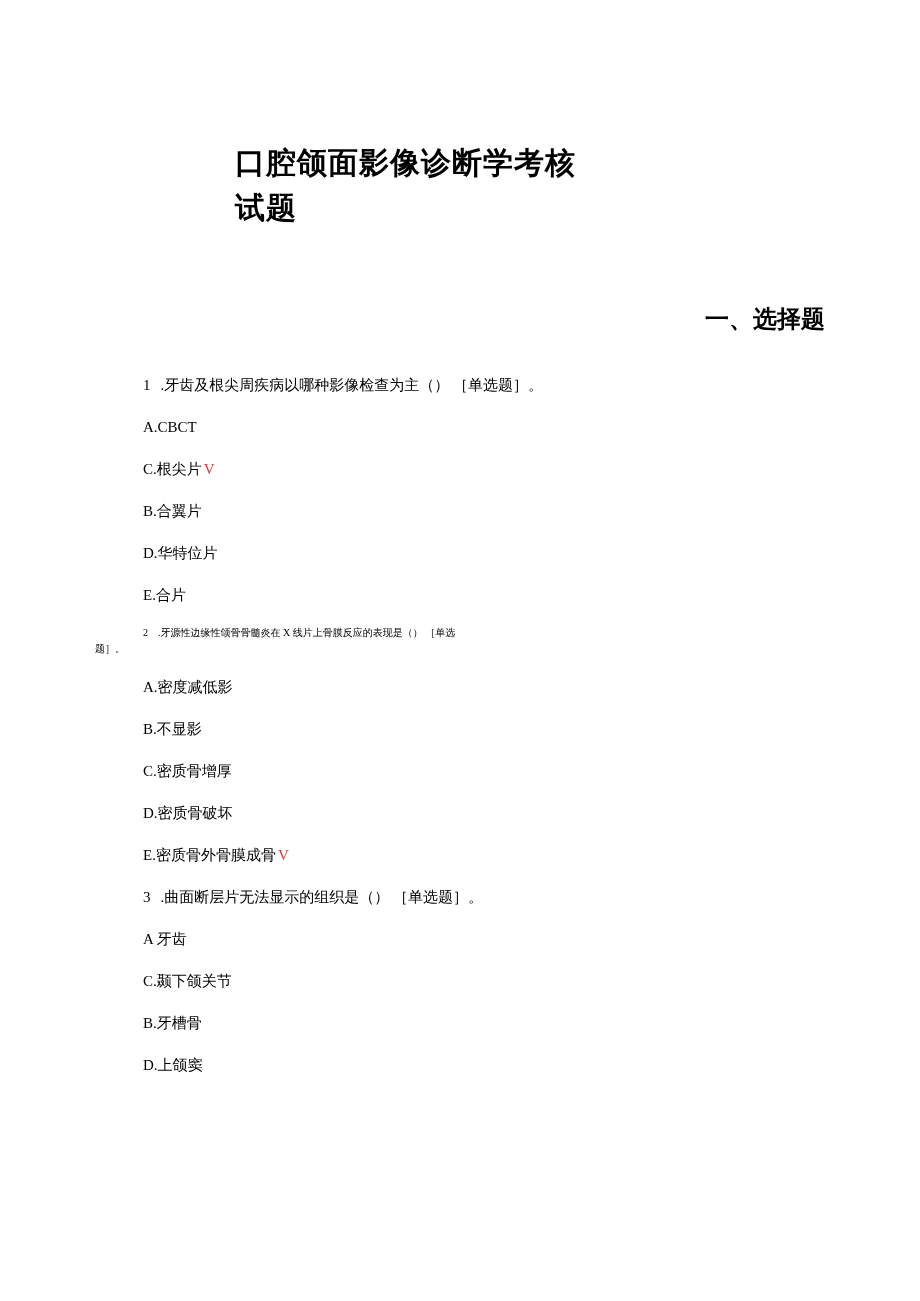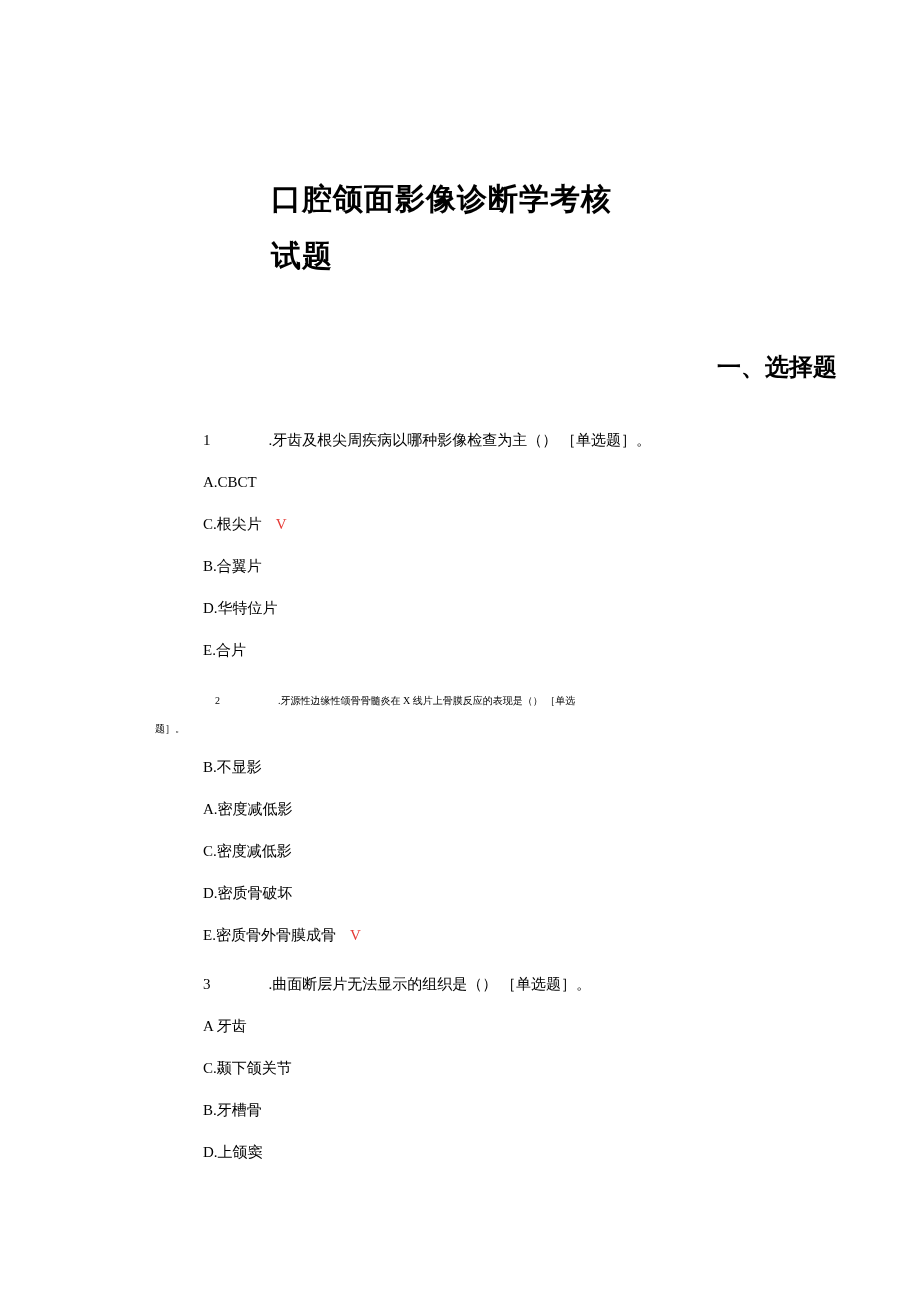--- a/index.html
+++ b/index.html
@@ -1,16 +1,16 @@
 <!DOCTYPE html>
 <html><head>
   <meta charset="utf-8">
   <style>
     * {
-      margin: 12px;
+      margin: 0;
       padding: 0;
       box-sizing: border-box;
     }
     body {
       font-family: "SimSun", "宋体", serif;
       background: #ffffff;
       width: 920px;
       min-height: 1301px;
       padding: 140px 95px 60px 95px;
       color: #000000;
@@ -85,23 +85,23 @@
   <div class="option"><span>E.合片</span></div>
 </div>
 
 <div class="question-block">
   <div class="q-text-wrap">
     <div class="q-text-line1">
       <span>2</span><span class="num-gap"></span><span>.牙源性边缘性颌骨骨髓炎在 X 线片上骨膜反应的表现是（） ［单选</span>
     </div>
     <div class="q-text-line2">题］。</div>
   </div>
+  <div class="option"><span>A.密度减低影</span></div>
   <div class="option"><span>B.不显影</span></div>
-  <div class="option"><span>A.密度减低影</span></div>
-  <div class="option"><span>C.密度减低影</span></div>
+  <div class="option"><span>C.密质骨增厚</span></div>
   <div class="option"><span>D.密质骨破坏</span></div>
   <div class="option"><span>E.密质骨外骨膜成骨</span><span class="mark">V</span></div>
 </div>
 
 <div class="question-block">
   <div class="q-text">
     <span>3</span><span class="num-gap"></span><span>.曲面断层片无法显示的组织是（） ［单选题］。</span>
   </div>
   <div class="option"><span>A 牙齿</span></div>
   <div class="option"><span>C.颞下颌关节</span></div>

